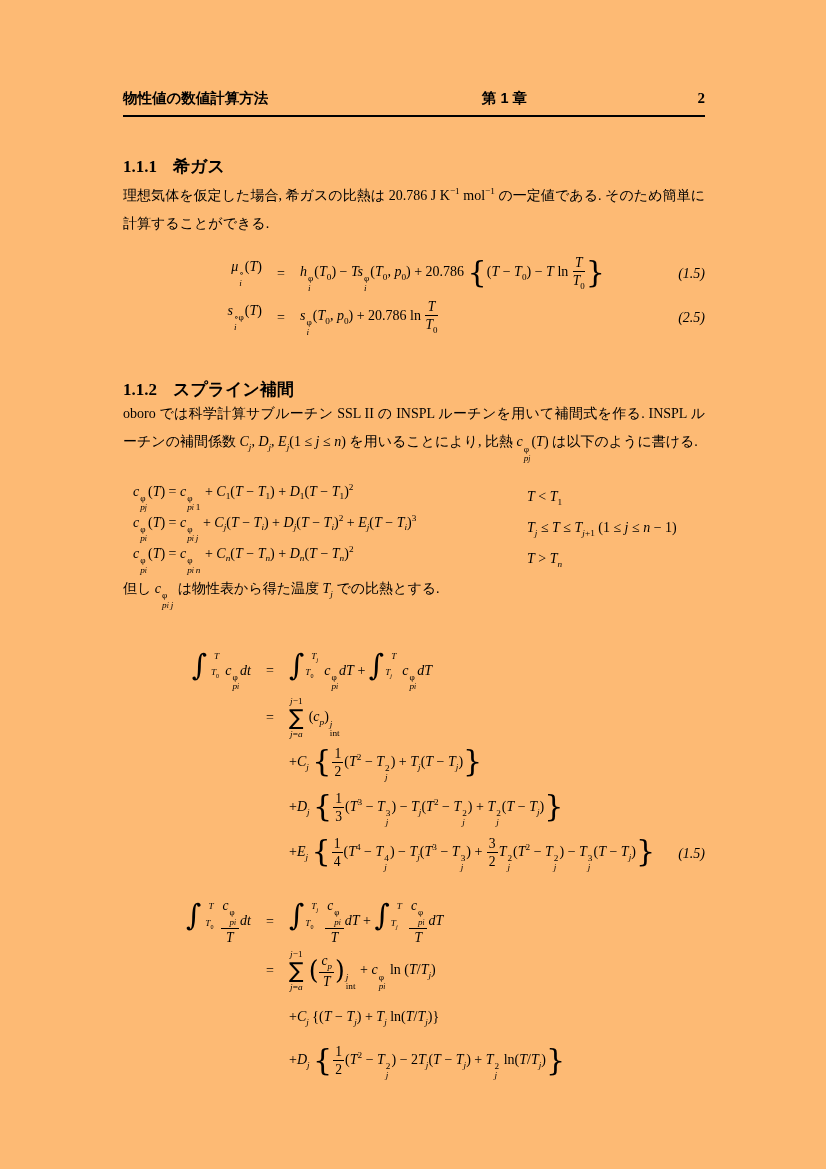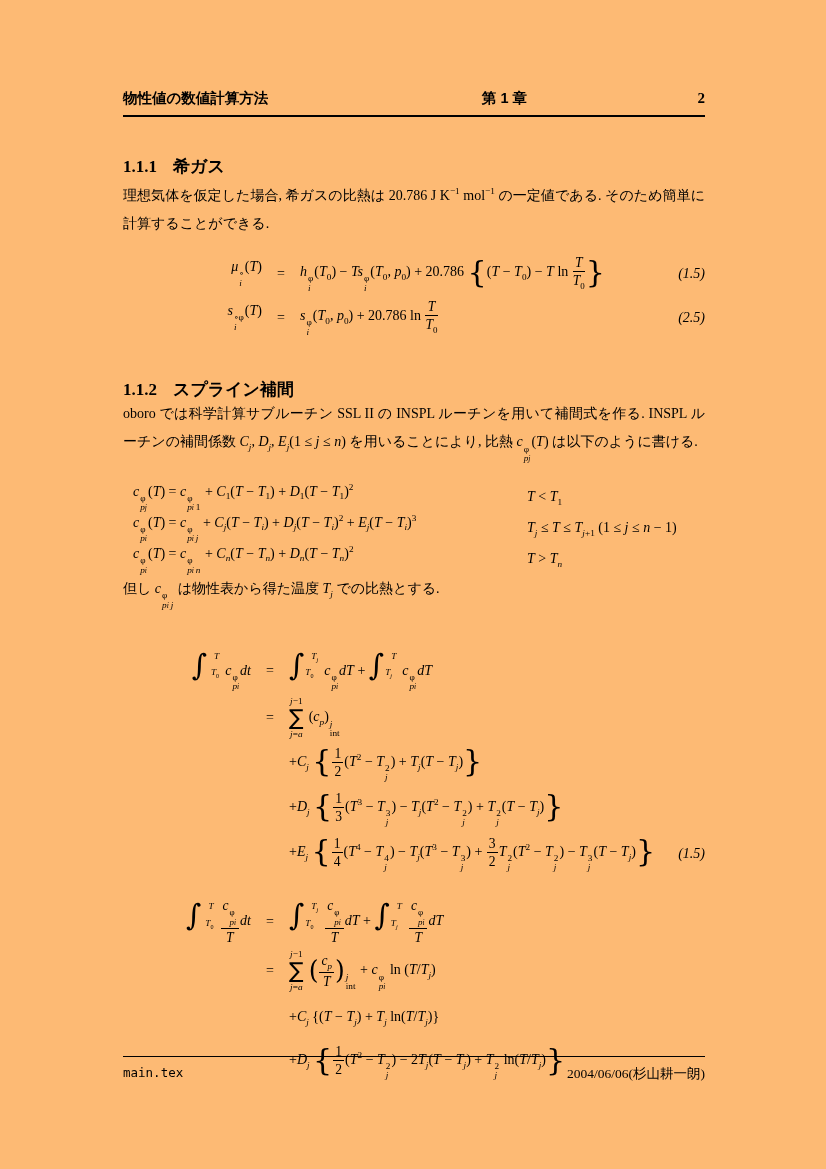--- a/index.html
+++ b/index.html
@@ -349,17 +349,13 @@
             </span>) − 2<i>T</i><sub><i>j</i></sub>(<i>T</i> − <i>T</i><sub><i>j</i></sub>) + <i>T</i><span class="ss">
               <span class="u">2</span>
               <span class="d"><i>j</i></span>
             </span> ln(<i>T</i>/<i>T</i><sub><i>j</i></sub>)<span class="bb">}</span></span>
         <span class="eqno"></span>
       </div>
     </div>
 
   </div>
 
-  <div class="footer">
-    <span class="fl">main.tex</span>
-    <span class="fr2">2004/06/06(杉山耕一朗)</span>
-  </div>
 </div>
 
 </body></html>

